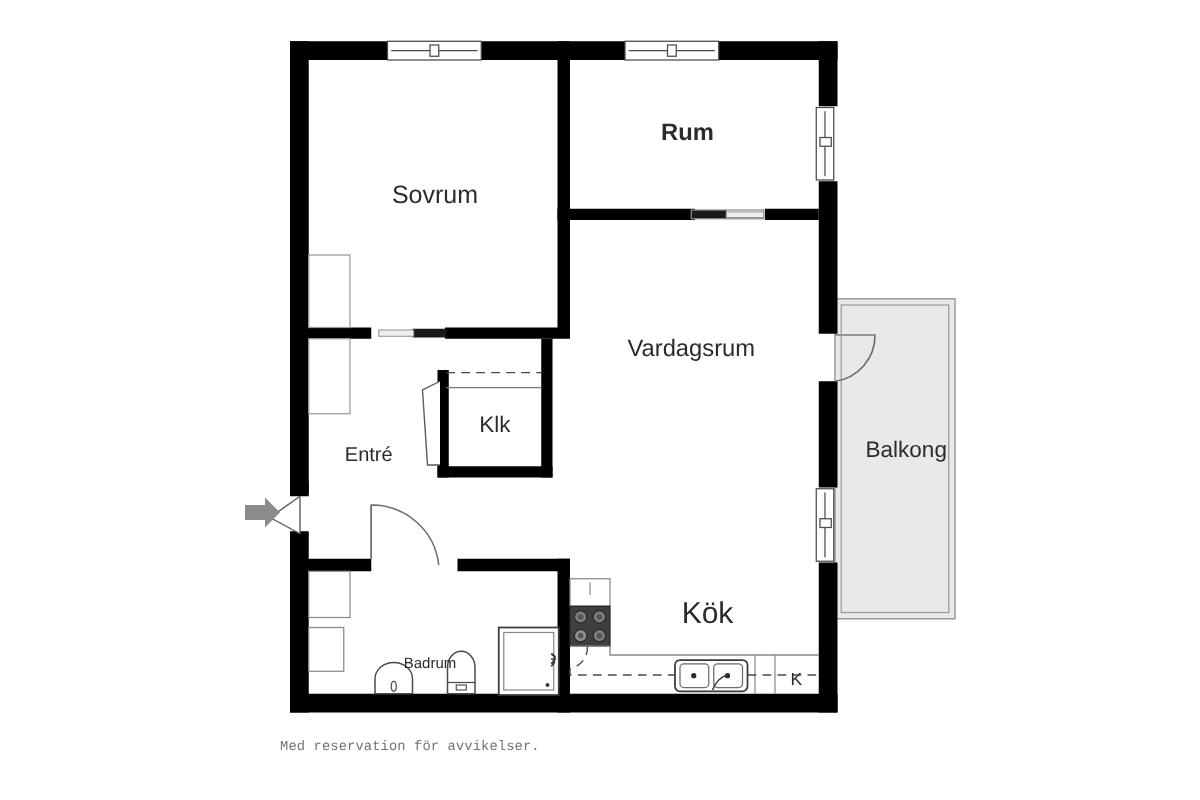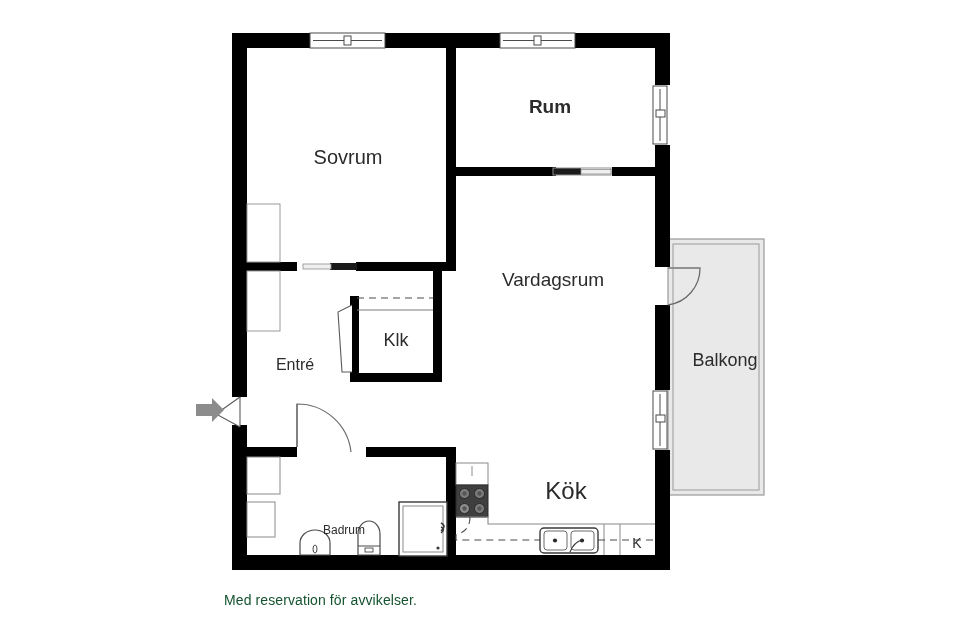--- a/index.html
+++ b/index.html
@@ -1,21 +1,21 @@
 <!DOCTYPE html>
 <html><head>
 <meta charset="utf-8">
 <style>
   html,body{margin:0;padding:0;background:#ffffff;}
   body{width:960px;height:640px;overflow:hidden;
        font-family:"Liberation Sans","DejaVu Sans",sans-serif;}
   #stage{position:relative;width:960px;height:640px;background:#ffffff;}
   #plan{position:absolute;left:0;top:0;}
-  .caption{position:absolute;left:224px;top:592px;font-size:14px;color:#14532d;
-           letter-spacing:.1px;white-space:nowrap;}
+  .caption{position:absolute;left:224px;top:592px;font-size:11px;color:#737373;
+           letter-spacing:.1px;white-space:nowrap;font-family:Liberation Mono, monospace;}
   .roomlabel{position:absolute;color:#2b2b2b;white-space:nowrap;
              transform:translate(-50%,-50%);pointer-events:none;}
 </style>
 </head>
 <body>
 
 <div id="stage">
 
   <svg id="plan" width="960" height="640" viewBox="0 0 960 640">
 

